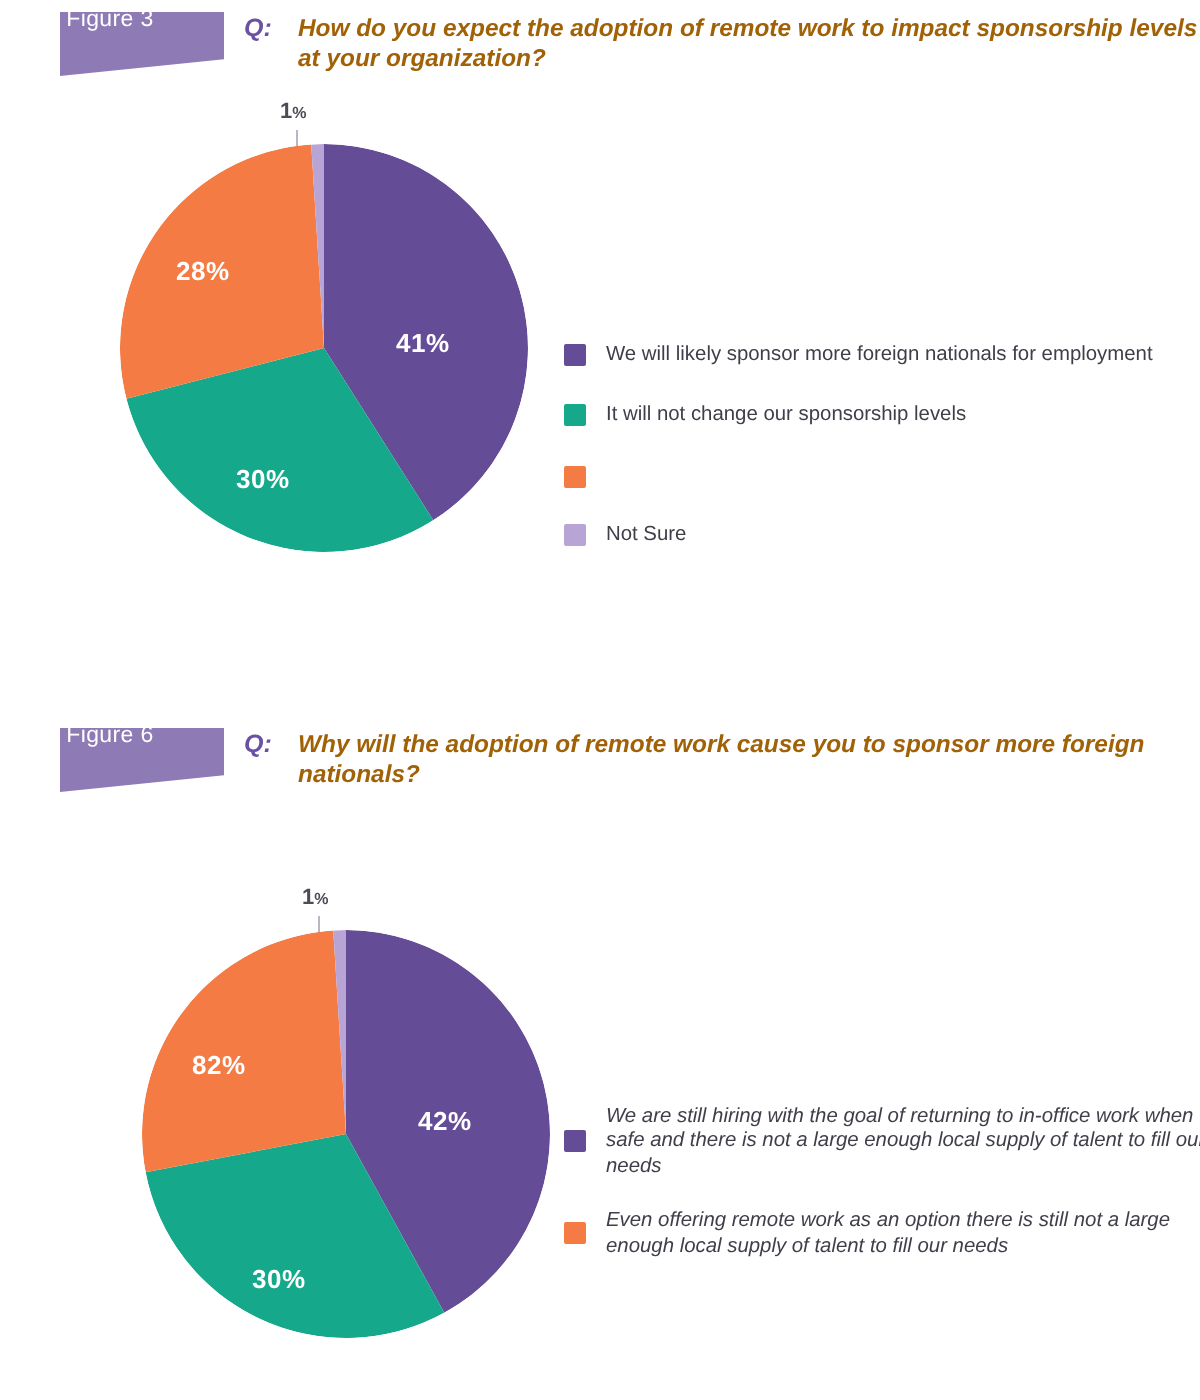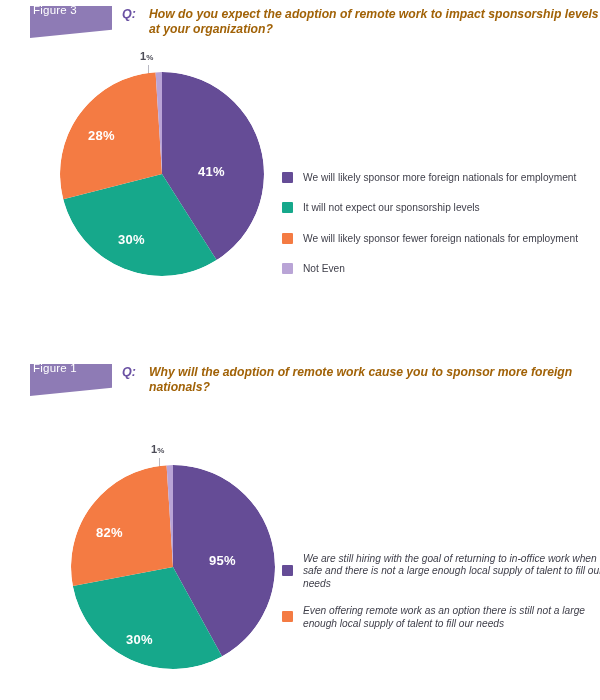--- a/index.html
+++ b/index.html
@@ -99,40 +99,39 @@
       <div class="slice-label" style="left:28px;top:56px;">28%</div>
     </div>
 
     <div class="legend lg3" style="top:124px;">
       <div class="legend-row">
         <span class="legend-swatch" style="background:#654c96"></span>
         <span class="legend-label">We will likely sponsor more foreign nationals for employment</span>
       </div>
       <div class="legend-row">
         <span class="legend-swatch" style="background:#16a88b"></span>
-        <span class="legend-label">It will not expect our sponsorship levels</span>
+        <span class="legend-label">It will not change our sponsorship levels</span>
       </div>
       <div class="legend-row">
         <span class="legend-swatch" style="background:#f47b43"></span>
-        <span class="legend-label">We will likely sponsor fewer foreign nationals for employment</span>
       </div>
       <div class="legend-row">
         <span class="legend-swatch" style="background:#b9a4d6"></span>
-        <span class="legend-label">Not Even</span>
+        <span class="legend-label">Not Sure</span>
       </div>
     </div>
 
   </div>
 </section>
 
 <section class="figure-block" id="fig4">
 
   <div class="fig-header">
     <div class="fig-tag"></div>
-    <div class="fig-tag-label">Figure 1</div>
+    <div class="fig-tag-label">Figure 6</div>
     <div class="q-mark">Q:</div>
     <div class="q-text">Why will the adoption of remote work cause you to sponsor more foreign nationals?</div>
   </div>
 
   <div class="chart-area">
 
     <div class="callout" style="left:137px;top:37px;">
       <div class="callout-text" style="left:0;top:0;">
         <span>1</span><span class="pct">%</span>
       </div>
@@ -140,21 +139,21 @@
     </div>
 
     <div class="pie-wrap" style="left:57px;top:59px;">
       <svg class="pie" viewBox="0 0 204 204">
         <path d="M102,102 L102.00,0.00 A102,102 0 0,1 151.14,191.38 Z" fill="#654c96"></path>
         <path d="M102,102 L151.14,191.38 A102,102 0 0,1 1.81,121.11 Z" fill="#16a88b"></path>
         <path d="M102,102 L1.81,121.11 A102,102 0 0,1 95.60,0.20 Z" fill="#f47b43"></path>
         <path d="M102,102 L95.60,0.20 A102,102 0 0,1 102.00,0.00 Z" fill="#b9a4d6"></path>
       </svg>
 
-      <div class="slice-label" style="left:138px;top:88px;">95%</div>
+      <div class="slice-label" style="left:138px;top:88px;">42%</div>
       <div class="slice-label" style="left:55px;top:167px;">30%</div>
       <div class="slice-label" style="left:25px;top:60px;">82%</div>
     </div>
 
     <div class="legend lg4" style="top:147px;">
       <div class="legend-row">
         <span class="legend-swatch" style="background:#654c96;margin-top:12px;"></span>
         <span class="legend-label">We are still hiring with the goal of returning to in-office work when safe and there is not a large enough local supply of talent to fill our needs</span>
       </div>
       <div class="legend-row">

